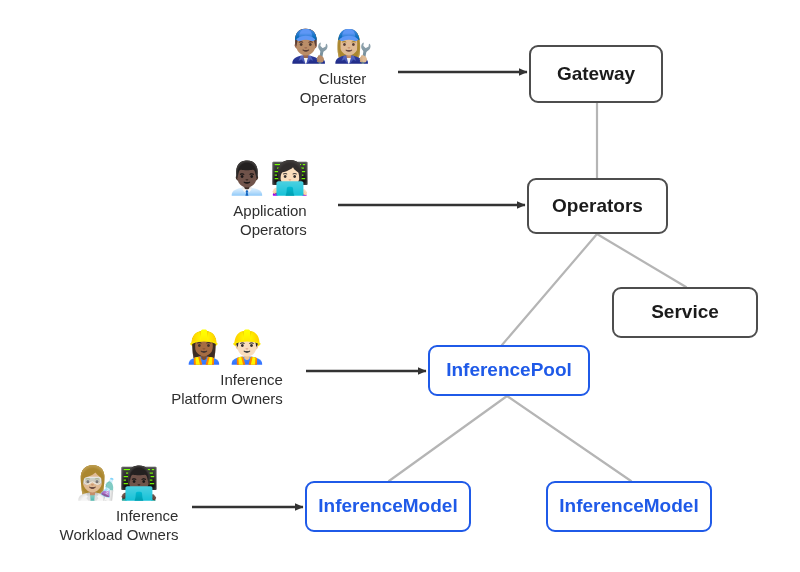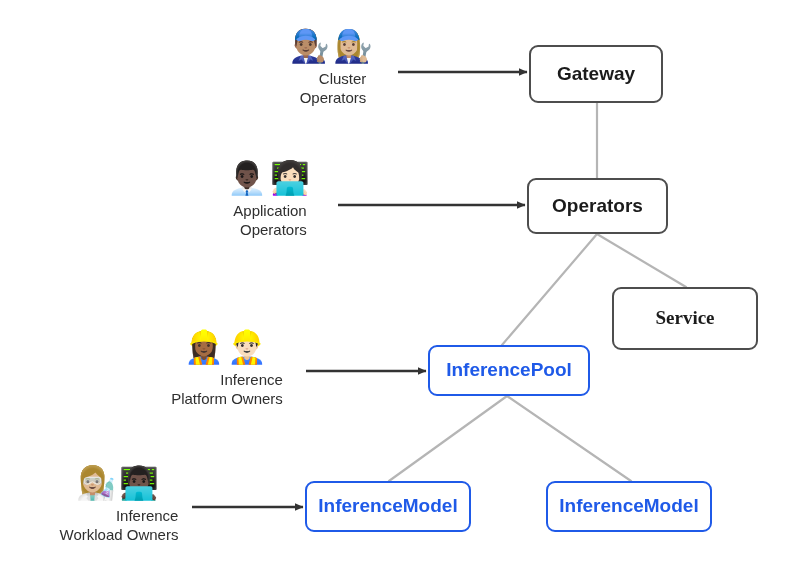--- a/index.html
+++ b/index.html
@@ -105,21 +105,21 @@
   </svg>
 
   <div class="node core" style="left:529px; top:45px; width:134px; height:58px;">
     <span>Gateway</span>
   </div>
 
   <div class="node core" style="left:527px; top:178px; width:141px; height:56px;">
     <span>Operators</span>
   </div>
 
-  <div class="node core" style="left:612px; top:287px; width:146px; height:63px;font-family:Liberation Serif, serif;">
+  <div class="node core" style="left:612px; top:287px; width:146px; height:51px;">
     <span>Service</span>
   </div>
 
   <div class="node infer" style="left:428px; top:345px; width:162px; height:51px;">
     <span>InferencePool</span>
   </div>
 
   <div class="node infer" style="left:305px; top:481px; width:166px; height:51px;">
     <span>InferenceModel</span>
   </div>

